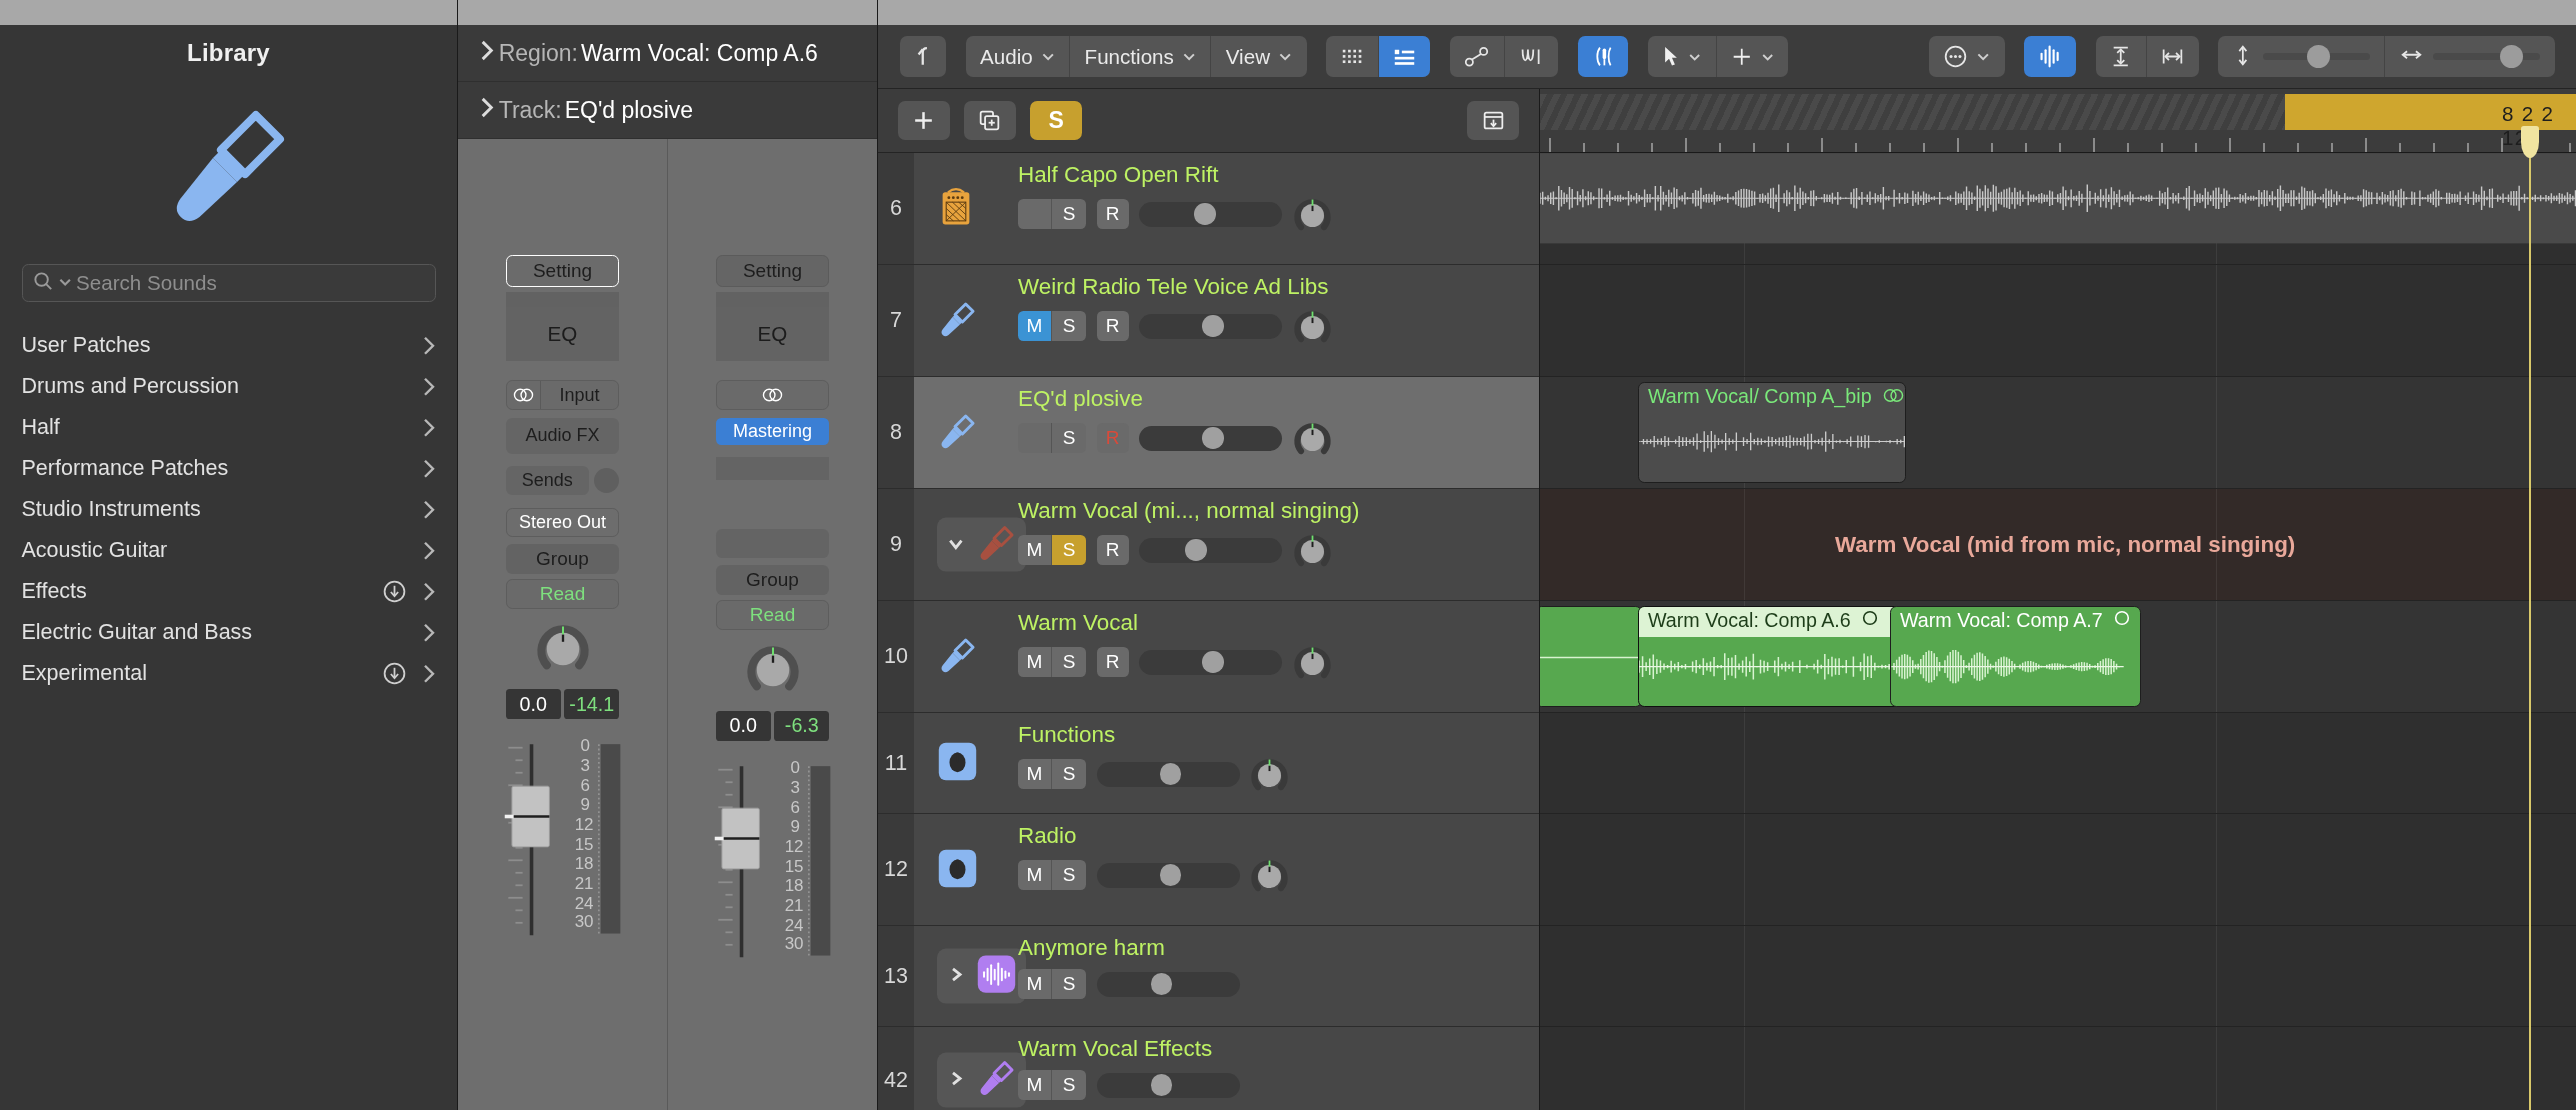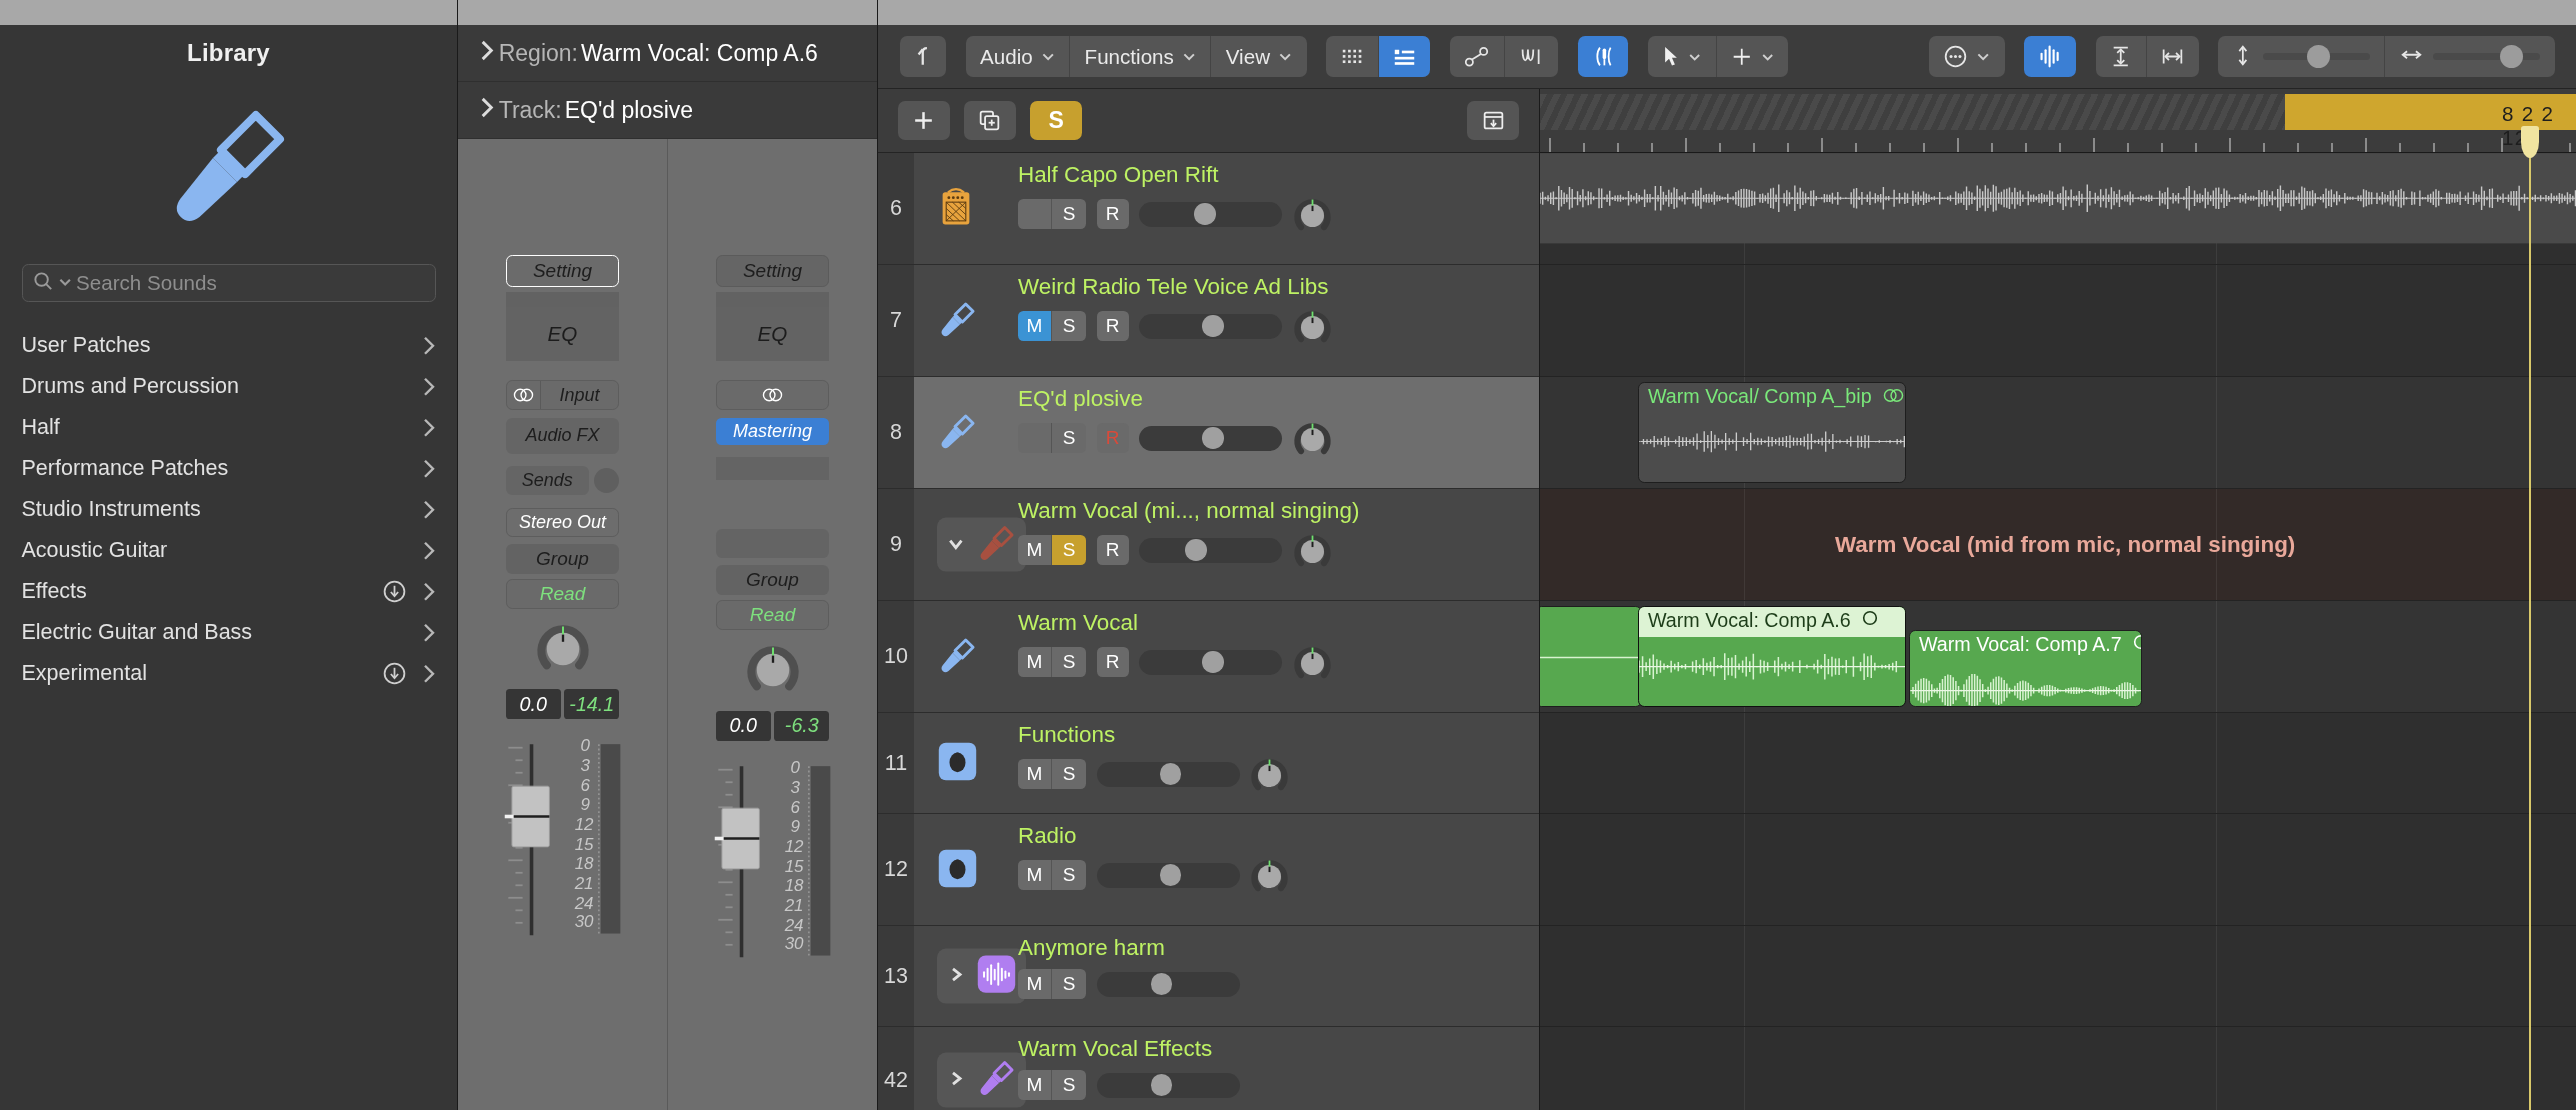--- a/index.html
+++ b/index.html
@@ -54,21 +54,21 @@
   }
   #insp-topbar { height:25px; background:#a8a8a8; }
   .insp-row {
     height: 57px; display:flex; align-items:center; gap:3px;
     padding-left: 19.7px; border-bottom: 0.9px solid #2f2f2f;
     font-size: 23px; color:#ffffff;
   }
   .insp-row .rlabel { color:#b6b6b6; }
   .insp-row .rval { color:#ffffff; }
   #insp-strips {
-    flex:1; display:flex; background:#6e6e6e; position:relative;font-style:italic;
+    flex:1; display:flex; background:#6e6e6e; position:relative;
   }
   .strip {
     flex:1; position:relative; padding-top: 116px;
     display:flex; flex-direction:column; align-items:center; gap:0;
     border-right:0.9px solid #5a5a5a;
   }
   .strip:last-child { border-right:none; }
   .st-btn {
     width:113px; height:32px; border-radius:6.3px; background:#656565;
     color:#1d1d1d; font-size:19px; display:flex; align-items:center;
@@ -1152,21 +1152,21 @@
               <div class="region green selected" style="left: 98px; width: 268px; border: 1.8px solid rgb(16, 16, 16);">
                 <div class="rhdr"></div>
                 <span class="rname">Warm Vocal: Comp A.6<span><svg width="18" height="18" viewBox="0 0 20 20">
                       <circle cx="10" cy="10" r="7" fill="none" stroke="#1d3d19" stroke-width="1.8"></circle>
                     </svg></span></span>
                 <svg width="268" height="101" style="position:absolute;top:27px;left:0" viewBox="0 0 300 113">
                   <path d="M0 29.629677175025904 L0 43.370322824974096 M4 24.928364579510834 L4 48.071635420489166 M8 31.479264724704883 L8 41.52073527529512 M12 27.263166210715177 L12 45.73683378928482 M16 22.794680157454884 L16 50.205319842545116 M20 28.18444651505944 L20 44.81555348494056 M24 29.57935592814703 L24 43.42064407185297 M28 32.883529689965634 L28 40.116470310034366 M32 34.62268552467125 L32 38.37731447532875 M36 29.9567073998508 L36 43.0432926001492 M40 33.25371202296945 L40 39.74628797703055 M44 31.362986895039093 L44 41.63701310496091 M48 34.75284563955391 L48 38.24715436044609 M52 33.59862546493993 L52 39.40137453506007 M56 35.920992970050634 L56 37.079007029949366 M60 30.740542449538967 L60 42.25945755046103 M64 29.00658991262155 L64 43.99341008737845 M68 34.04915608609689 L68 38.95084391390311 M72 27.106682547010415 L72 45.893317452989585 M76 32.1078101645088 L76 40.8921898354912 M80 30.680185383306352 L80 42.31981461669365 M84 25.692237364579302 L84 47.3077626354207 M88 34.570044936791916 L88 38.429955063208084 M92 34.74304045846807 L92 38.25695954153193 M96 21.600555307925358 L96 51.39944469207464 M100 26.788423254405267 L100 46.21157674559473 M104 26.24134457655866 L104 46.75865542344134 M108 23.58733036279878 L108 49.41266963720122 M112 32.947232122177304 L112 40.052767877822696 M116 29.660246729382223 L116 43.33975327061778 M120 25.340351461647888 L120 47.659648538352116 M124 30.362008029678837 L124 42.63799197032117 M128 22.18998250601954 L128 50.81001749398046 M132 35.743488690588805 L132 37.256511309411195 M136 28.905795188454846 L136 44.094204811545154 M140 29.83393056829996 L140 43.16606943170004 M144 31.651328661449917 L144 41.34867133855008 M148 36.37525066397597 L148 36.62474933602403 M152 29.751199507031526 L152 43.24880049296848 M156 25.693612866891534 L156 47.306387133108466 M160 33.25930923424771 L160 39.74069076575229 M164 31.156002876251204 L164 41.84399712374879 M168 33.73580483972189 L168 39.26419516027811 M172 30.957393056333203 L172 42.0426069436668 M176 36.38882517388717 L176 36.61117482611283 M180 29.346357221374703 L180 43.6536427786253 M184 36.14943209052923 L184 36.85056790947077 M188 34.47616325885135 L188 38.52383674114865 M192 36.103651471497564 L192 36.896348528502436 M196 33.23890862842429 L196 39.76109137157571 M200 28.926793116645893 L200 44.07320688335411 M204 34.262610516346996 L204 38.737389483653004 M208 22.225791674055113 L208 50.77420832594488 M212 27.873163936945964 L212 45.126836063054036 M216 25.322701176629618 L216 47.67729882337038 M220 27.495589431273395 L220 45.504410568726605 M224 27.005231517690746 L224 45.994768482309254 M228 35.36815945436758 L228 37.63184054563242 M232 29.11823349468635 L232 43.88176650531365 M236 36.2043661728089 L236 36.7956338271911 M240 25.06692923735833 L240 47.93307076264167 M244 35.82483945660368 L244 37.17516054339632 M248 31.28200189025851 L248 41.717998109741494 M252 21.66436557910189 L252 51.33563442089811 M256 24.969387524385382 L256 48.03061247561462 M260 23.800692782717082 L260 49.19930721728292 M264 32.22941926692812 L264 40.77058073307188 M268 35.51513933713501 L268 37.48486066286499 M272 34.39693687608472 L272 38.60306312391528 M276 34.63031781631817 L276 38.36968218368183 M280 33.42336958666191 L280 39.57663041333809 M284 32.079191284987076 L284 40.920808715012924 M288 30.265853280029763 L288 42.73414671997024 M292 36.490560103122434 L292 36.509439896877566 " stroke="#d8f3d0" stroke-width="1.7"></path>
                   <line x1="0" y1="36.5" x2="300" y2="36.5" stroke="#eaf7e4" stroke-width="1.4"></line>
                 </svg>
               </div>
-              <div class="region green" style="left: 369px; width: 233px; margin-top: 24px;">
+              <div class="region green" style="left: 350px; width: 251px;">
                 <span class="rname">Warm Vocal: Comp A.7<span><svg width="18" height="18" viewBox="0 0 20 20">
                       <circle cx="10" cy="10" r="7" fill="none" stroke="#ffffff" stroke-width="1.8"></circle>
                     </svg></span></span>
                 <svg width="233" height="101" style="position:absolute;top:27px;left:0" viewBox="0 0 260 113">
                   <path d="M0 36.5 L0 36.5 M3 32.58365427484768 L3 40.41634572515232 M6 28.74828322803405 L6 44.251716771965945 M9 25.480425543214686 L9 47.519574456785314 M12 23.236980524464386 L12 49.763019475535614 M15 22.381460796428193 L15 50.61853920357181 M18 23.12811022315571 L18 49.87188977684429 M21 25.50242858776626 L21 47.49757141223374 M24 29.324805899763625 L24 43.675194100236375 M27 34.22102199888118 L27 38.77897800111882 M30 33.34029654786836 L30 39.65970345213164 M33 27.98703086917211 L33 45.01296913082789 M36 23.36699097864537 L36 49.63300902135463 M39 20.06523705355536 L39 52.934762946444636 M42 18.526387052351744 L42 54.473612947648256 M45 18.992695402341397 L45 54.0073045976586 M48 21.46682858755694 L48 51.53317141244306 M51 25.705076759727497 L51 47.2949232402725 M54 31.242658386733112 L54 41.75734161326689 M57 35.55162865229588 L57 37.44837134770412 M60 29.398249748366467 L60 43.60175025163353 M63 24.01729874046824 L63 48.98270125953176 M66 20.038228270062216 L66 52.96177172993778 M69 17.920955017811977 L69 55.07904498218802 M72 17.89883618580716 L72 55.101163814192844 M75 19.95103150366254 L75 53.04896849633746 M78 23.807740053311942 L78 49.192259946688054 M81 28.98731025969487 L81 44.01268974030513 M84 34.85990672736406 L84 38.14009327263594 M87 32.27110854118841 L87 40.72889145881159 M90 27.081168674437187 L90 45.91883132556281 M93 23.141621384665775 L93 49.858378615334225 M96 20.852746663443305 L96 52.147253336556695 M99 20.400989237031673 L99 52.59901076296833 M102 21.74517896895275 L102 51.25482103104725 M105 24.632414424549633 L105 48.36758557545036 M108 28.6402331671138 L108 44.3597668328862 M111 33.23826424417094 L111 39.76173575582906 M114 35.13977804835665 L114 37.86022195164335 M117 31.023852135627592 L117 41.97614786437241 M120 27.844681115061256 L120 45.155318884938744 M123 25.88792729379454 L123 47.11207270620546 M126 25.270371081309612 L126 47.72962891869039 M129 25.939658371237122 L129 47.06034162876288 M132 27.69581173765902 L132 45.30418826234098 M135 30.22981603039435 L135 42.770183969605654 M138 33.172584361196684 L138 39.827415638803316 M141 36.14672655939188 L141 36.85327344060812 M144 34.18616577522505 L144 38.81383422477495 M147 32.08866465779333 L147 40.91133534220667 M150 30.724926528153055 L150 42.275073471846945 M153 30.153752757119225 L153 42.84624724288078 M156 30.336212995739725 L156 42.66378700426027 M159 31.154735308603257 L159 41.84526469139674 M162 32.439255701522015 L162 40.560744298477985 M165 33.99556414072089 L165 39.00443585927911 M168 35.63137781750762 L168 37.36862218249238 M171 35.82323566888928 L171 37.17676433111072 M174 34.50293302014029 L174 38.49706697985971 M177 33.50186702347659 L177 39.49813297652341 M180 32.874903377283374 L180 40.125096622716626 M183 32.64303422526756 L183 40.35696577473244 M186 32.8003528857342 L186 40.1996471142658 M189 33.32020295270006 L189 39.67979704729994 M192 34.15889872286473 L192 38.84110127713527 M195 35.25652789117944 L195 37.74347210882056 M198 36.46447494556291 L198 36.53552505443709 M201 35.10132922620978 L201 37.89867077379022 M204 33.77130313420485 L204 39.22869686579515 M207 32.6083729886913 L207 40.3916270113087 M210 31.754664452464645 L210 41.245335547535355 M213 31.34632485449589 L213 41.65367514550411 M216 31.494877544444066 L216 41.505122455555934 M219 32.266494956738725 L219 40.733505043261275 M222 33.662695854871984 L222 39.337304145128016 M225 35.606464892698064 L225 37.393535107301936 M228 35.062456018371535 L228 37.937543981628465 M231 32.58037951893544 L231 40.41962048106456 M234 30.239552617016553 L234 42.76044738298344 M237 28.356180612117143 L237 44.64381938788286 M240 27.229862559408048 L240 45.77013744059195 M243 27.0995935141125 L243 45.9004064858875 M246 28.10271271441458 L246 44.89728728558542 M249 30.243464320215132 L249 42.75653567978487 M252 33.37705614275445 L252 39.62294385724555 M255 35.78670873945167 L255 37.21329126054833 " stroke="#d8f3d0" stroke-width="1.7"></path>
                   <line x1="0" y1="36.5" x2="260" y2="36.5" stroke="#eaf7e4" stroke-width="1.4"></line>
                 </svg>
               </div>
             </div>
             <div class="lane dark" style="height: 101px;">

